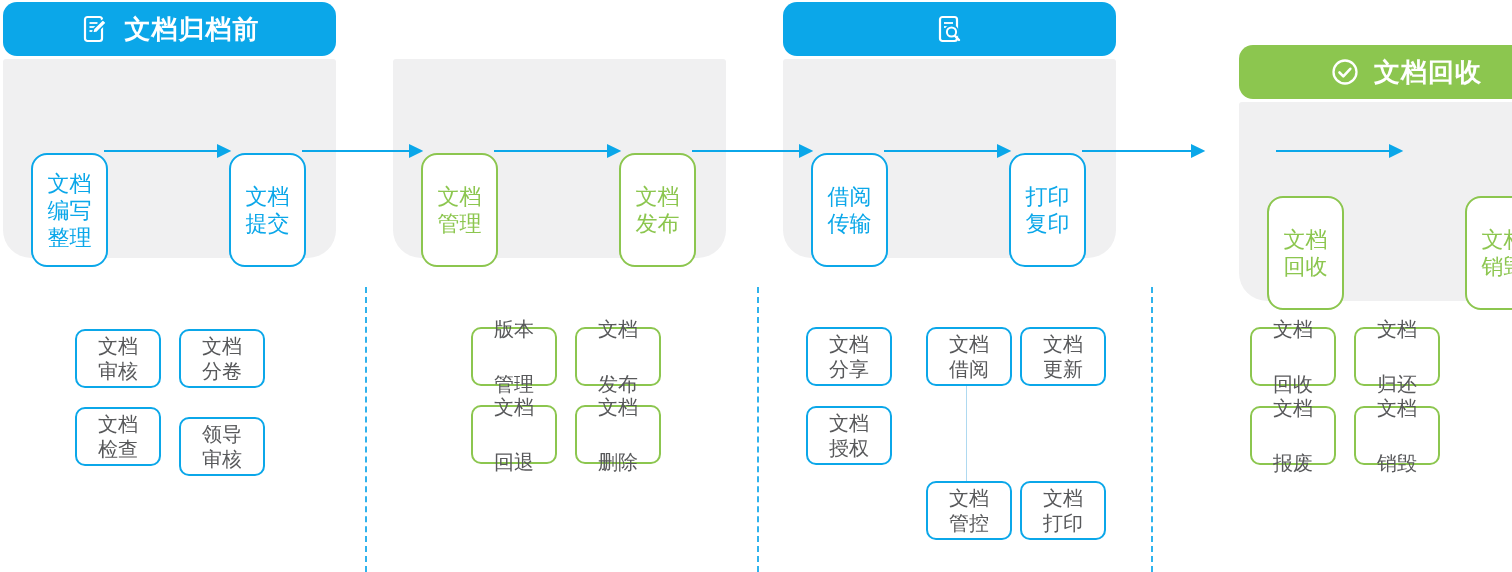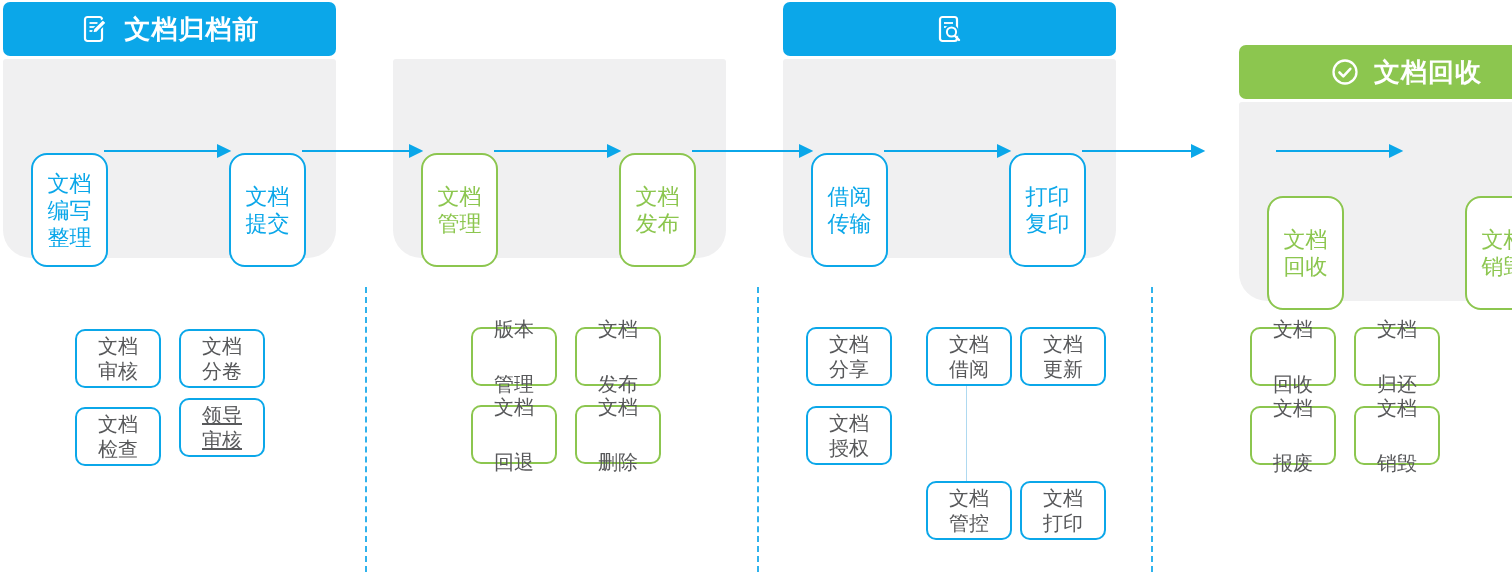--- a/index.html
+++ b/index.html
@@ -1,20 +1,20 @@
 <!DOCTYPE html>
 <html><head>
 <meta charset="utf-8">
 <style>
   html,body{margin:0;padding:0;background:#fff;}
   .stage{position:relative;width:1512px;height:572px;background:#ffffff;overflow:hidden;
          font-family:"DejaVu Sans","Liberation Sans",sans-serif;}
   
   .card{position:absolute;top:2px;width:333px;height:256px;}
-  .card-header{position:absolute;top:0;left:0;right:0;height:54px;border-radius:7px;
+  .card-header{position:absolute;top:0;left:0;right:0;height:54px;border-radius:14px;
                display:flex;align-items:center;justify-content:center;gap:13px;}
   .card.blue  .card-header{background:#0BA7E9;}
   .card.green .card-header{background:#8CC64F;}
   .card-title{color:#ffffff;font-size:26px;font-weight:700;letter-spacing:1px;white-space:nowrap;}
   .card-body{position:absolute;top:57px;left:0;right:0;bottom:0;background:#F0F0F1;
              border-radius:3px 3px 28px 28px;}
   .flow-node{position:absolute;width:73px;height:110px;background:#ffffff;border-radius:16px;
              display:flex;flex-direction:column;align-items:center;justify-content:center;
              font-size:22px;line-height:27px;text-align:center;}
   .card.blue  .flow-node{border:2px solid #0BA7E9;color:#0BA7E9;}
@@ -154,21 +154,21 @@
     <span>审核</span>
   </div>
   <div class="sub-box sub-blue" style="left:179px;top:329px;">
     <span>文档</span>
     <span>分卷</span>
   </div>
   <div class="sub-box sub-blue" style="left:75px;top:407px;">
     <span>文档</span>
     <span>检查</span>
   </div>
-  <div class="sub-box sub-blue" style="left:179px;top:398px;text-decoration:underline;">
+  <div class="sub-box sub-blue" style="left:179px;top:417px;">
     <span>领导</span>
     <span>审核</span>
   </div>
 
   <div class="sub-box sub-green" style="left:471px;top:327px;">
     <span>版本</span>
     <span>管理</span>
   </div>
   <div class="sub-box sub-green" style="left:575px;top:327px;">
     <span>文档</span>

